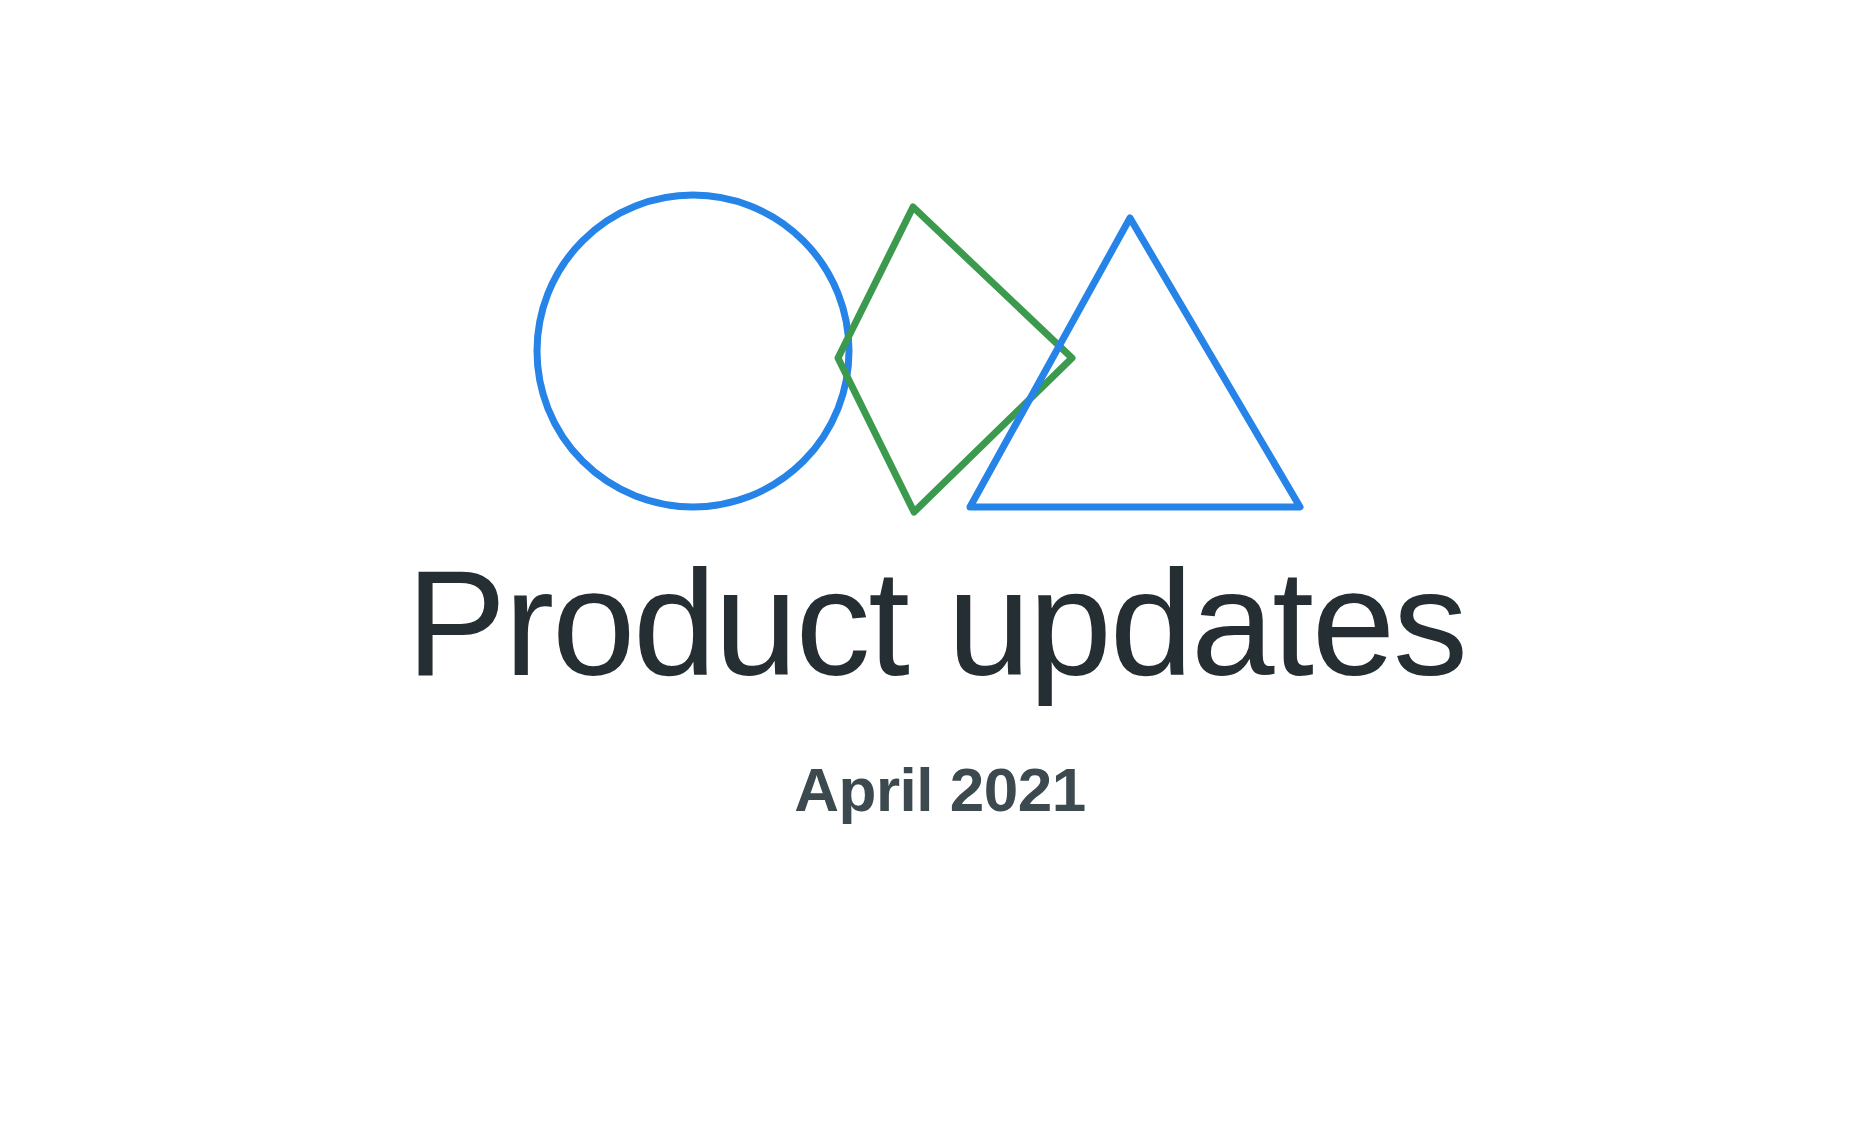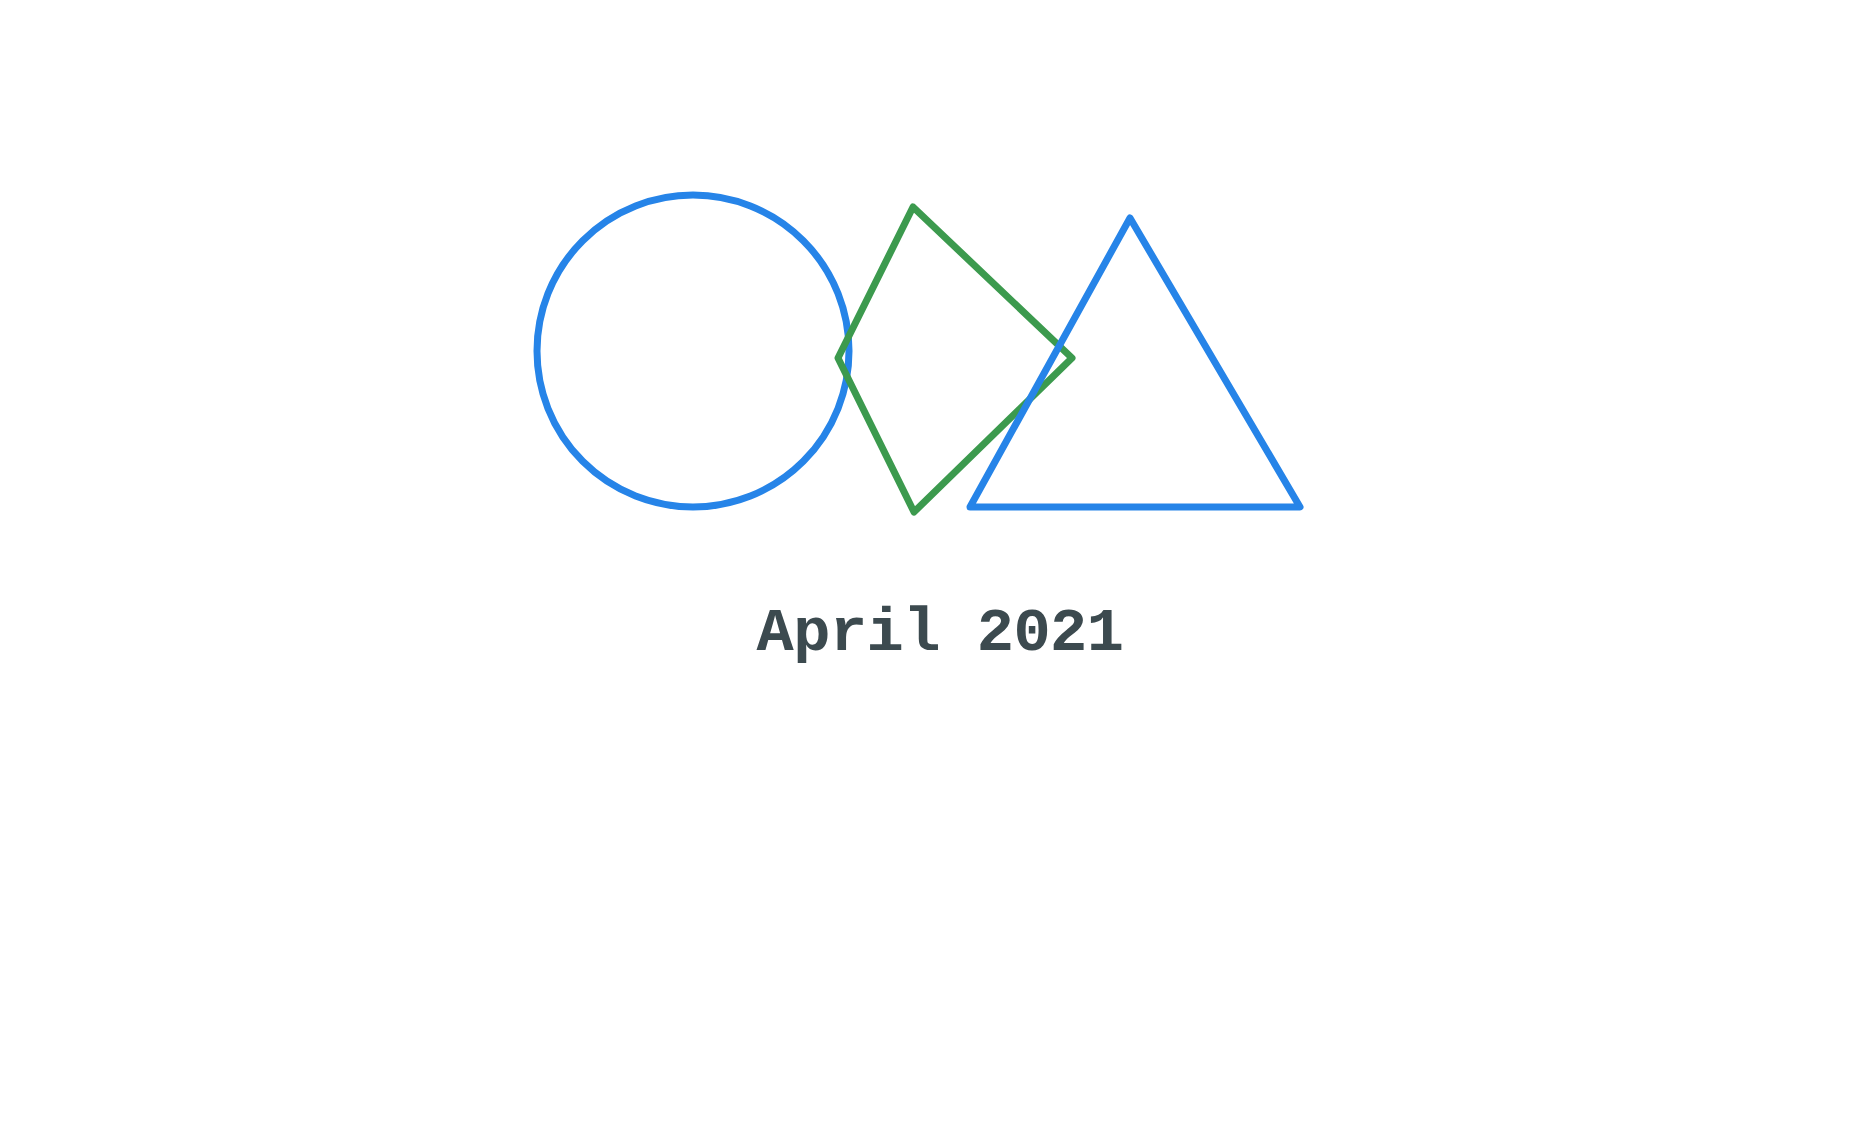--- a/index.html
+++ b/index.html
@@ -66,21 +66,21 @@
     line-height: 1.04;
     font-weight: 400;
     letter-spacing: -2.2px;
     color: #252E33;
     white-space: nowrap;
   }
 
   .page-subtitle {
     margin: 0;
     padding-top: 58px;
-    font-family: Liberation Mono, monospace;
+    font-family: Liberation Sans, sans-serif;
     font-size: 62px;
     line-height: 1.0;
     font-weight: 700;
     letter-spacing: -0.5px;
     color: #3C4A4F;
     white-space: nowrap;
     padding-left: 8px;
   }
 </style>
 </head>
@@ -91,17 +91,18 @@
 
     <div class="logo-mark">
       <svg viewBox="470 150 900 400" xmlns="http://www.w3.org/2000/svg" fill="none" stroke-linejoin="round" stroke-linecap="round">
         <circle cx="693" cy="351" r="156" stroke="#2684E8" stroke-width="7"></circle>
         <polygon points="913,207 1072,358 914,512 838,358" stroke="#3C9A4E" stroke-width="7"></polygon>
         <polygon points="1130,218 1300,507 970,507" stroke="#2684E8" stroke-width="7"></polygon>
       </svg>
     </div>
 
     <div class="title-block">
+      <h1 class="page-title" style="color: rgb(37, 46, 51);">Product updates</h1>
       <p class="page-subtitle" style="color: rgb(60, 74, 79);">April 2021</p>
     </div>
 
   </div>
 </div>
 
 </body></html>

